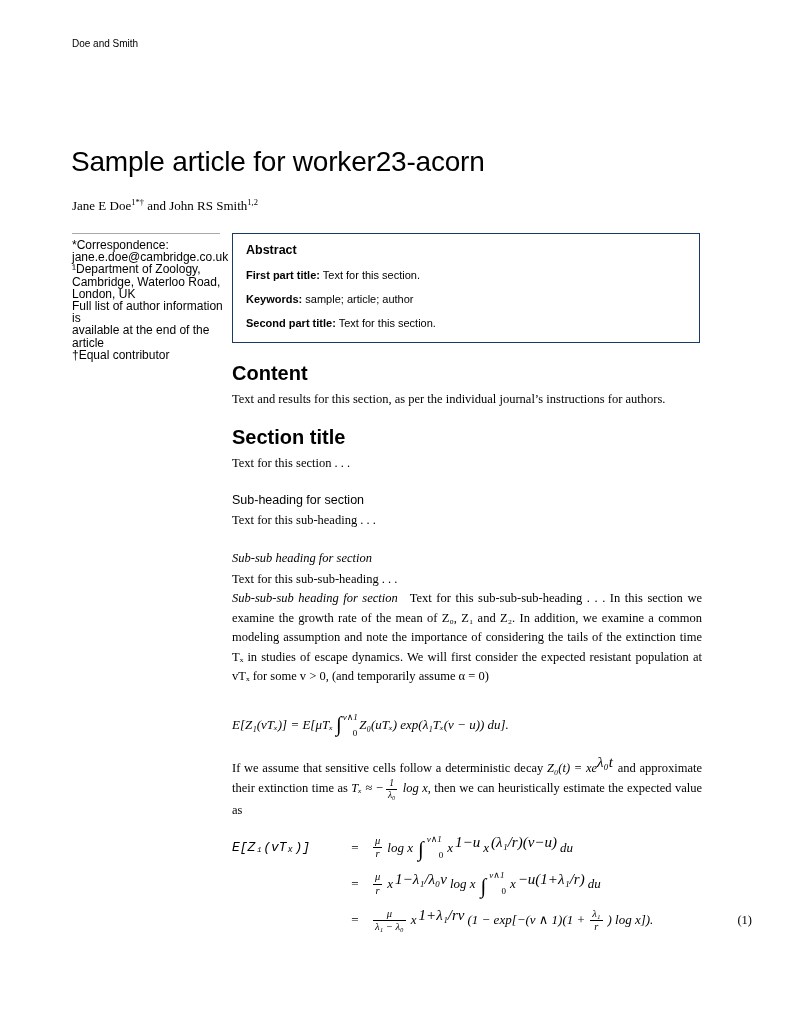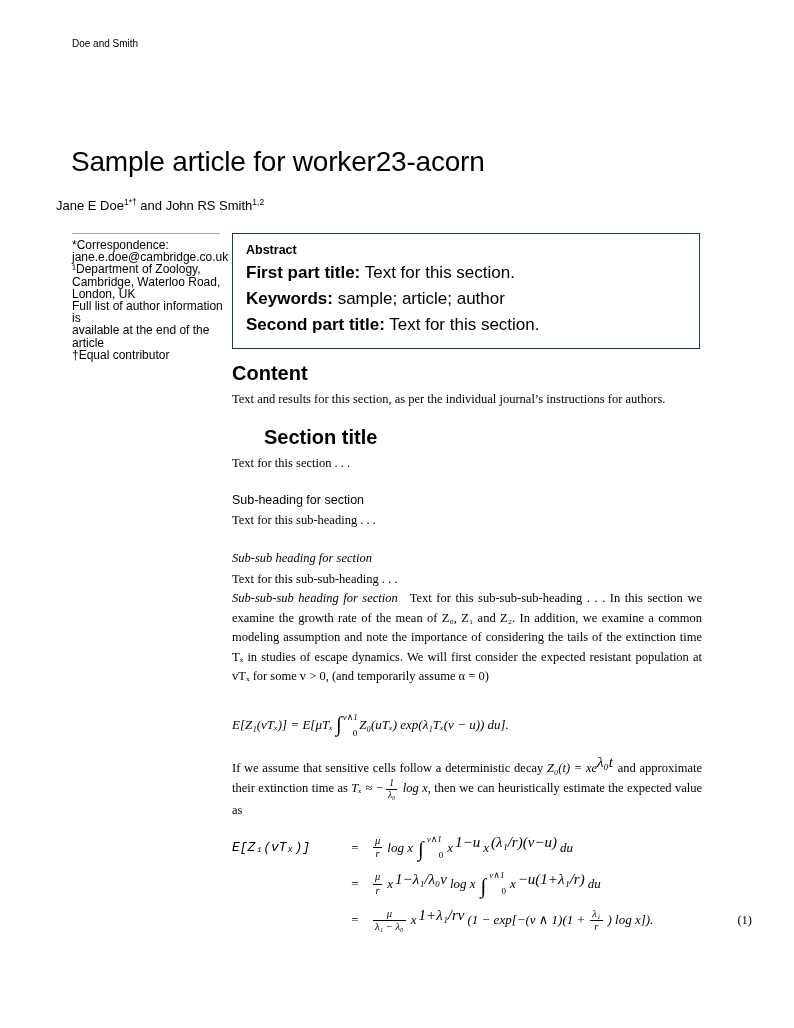--- a/index.html
+++ b/index.html
@@ -26,57 +26,57 @@
     display: flex; align-items: center; padding-left: 9px;
   }
 
   .title {
     position: absolute; left: 71px; top: 146px; margin: 0;
     font-family: "Liberation Sans", sans-serif;
     font-weight: normal; font-size: 28px; letter-spacing: -0.2px;
   }
 
   .authors {
-    position: absolute; left: 56px; top: 197px;
-    font-family: Liberation Sans, sans-serif; font-size: 13px;
+    position: absolute; left: 72px; top: 197px;
+    font-family: Liberation Serif, serif; font-size: 13px;
   }
   .authors sup { font-size: 8.5px; }
 
   .sidebar-rule {
     position: absolute; left: 72px; top: 233px; width: 148px;
     border-top: 1px solid #a9a9a9;
   }
   .sidebar {
     position: absolute; left: 72px; top: 239px; width: 156px;
     font-family: "Liberation Sans", sans-serif;
     font-size: 12px; line-height: 12.2px;
   }
 
   .abstract-box {
     position: absolute; left: 232px; top: 233px; width: 468px;
     border: 1.5px solid #1a3a66;
     padding: 9px 13px 13px 13px;
     font-family: "Liberation Sans", sans-serif;
   }
   .abstract-title { font-weight: bold; font-size: 12.5px; margin-bottom: 4px; }
-  .abstract-item { font-size: 17px; margin-top: 6px; }
+  .abstract-item { font-size: 11px; margin-top: 12px; }
   .abstract-label { font-weight: bold; }
 
   .main { position: absolute; left: 232px; top: 362px; width: 470px; }
 
   .h-sans {
     font-family: "Liberation Sans", sans-serif;
     font-weight: bold; font-size: 20px; margin: 0 0 5px 0;
   }
   .h-subsans {
     font-family: "Liberation Sans", sans-serif;
     font-weight: normal; font-size: 12.5px; margin: 0 0 4px 0;
   }
   .h-italic { font-style: italic; font-size: 12.5px; margin: 0 0 4px 0; }
-  .gap-md { margin-top: 16px; margin-left: 32px; }
+  .gap-md { margin-top: 16px; }
   .gap-lg { margin-top: 20px; }
 
   .body-p {
     margin: 0; font-size: 12.5px; line-height: 19.5px;
     text-align: justify;
   }
   .h-italic-inline { font-style: italic; }
   .run-in { margin-left: 12px; }
 
   .m { font-style: italic; }

